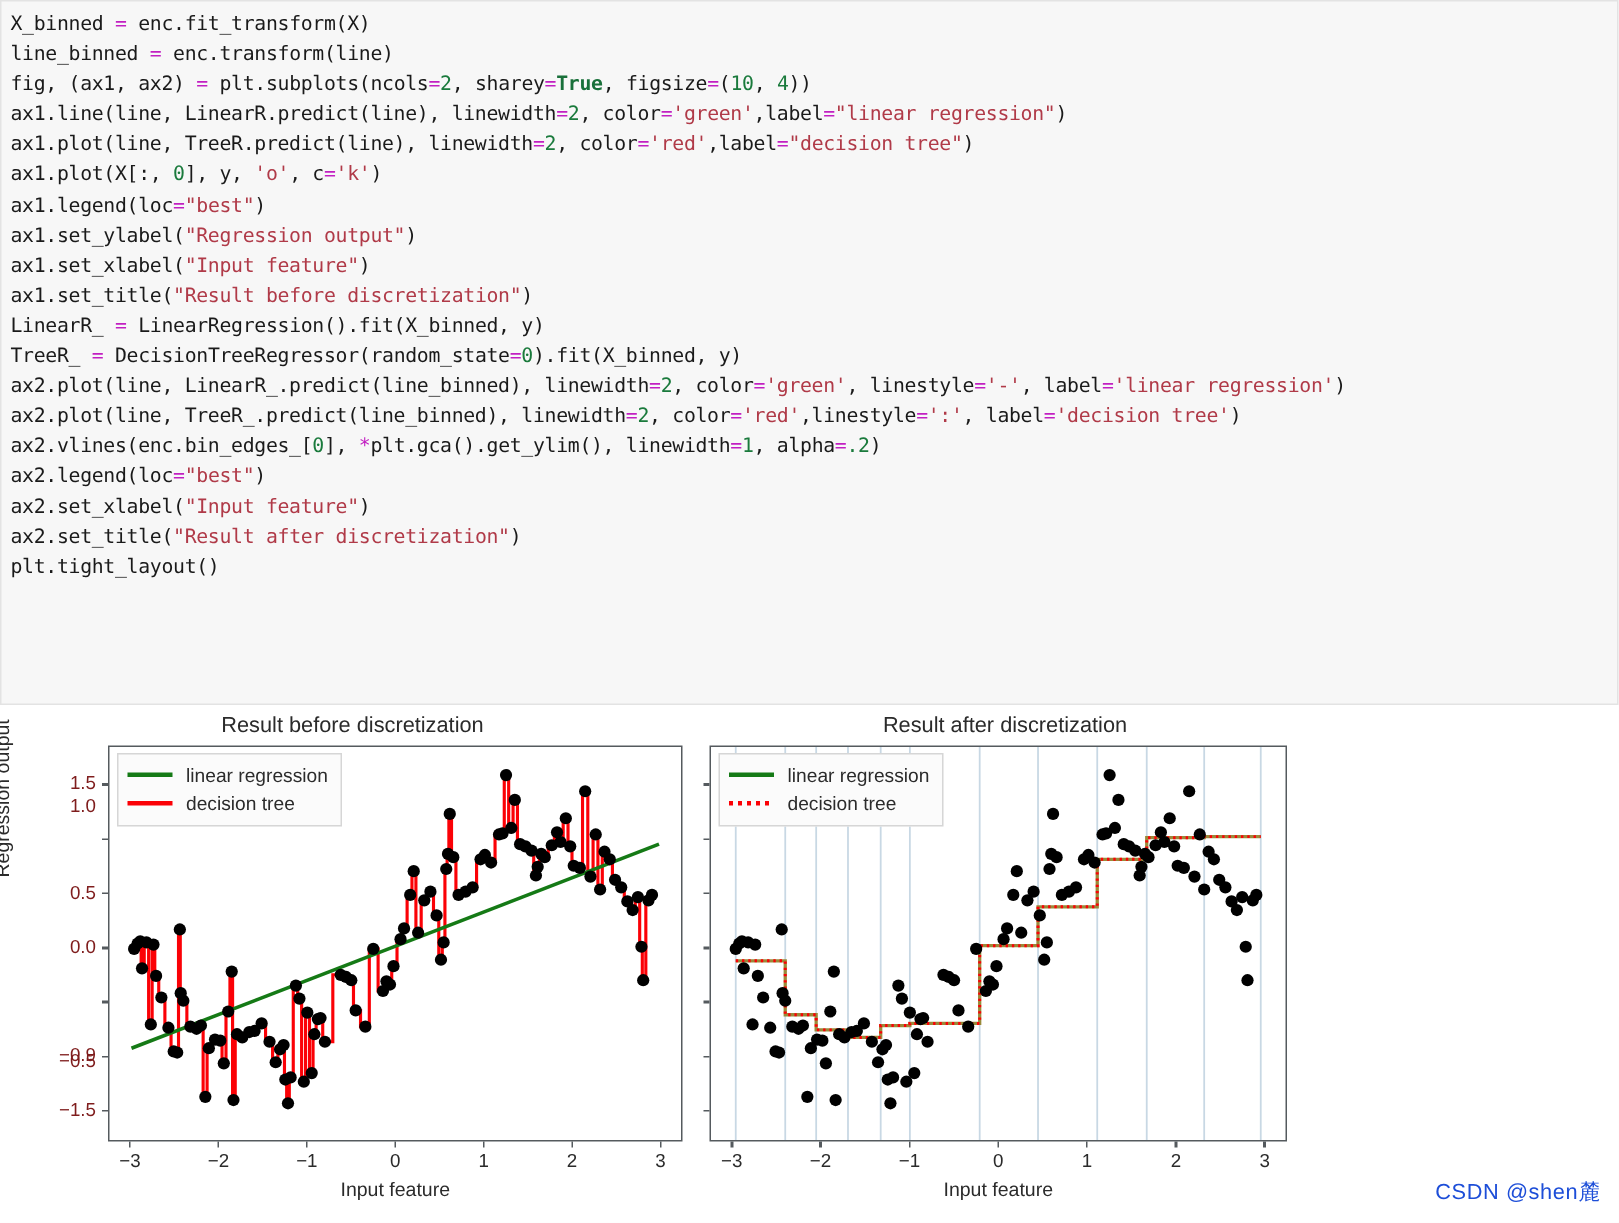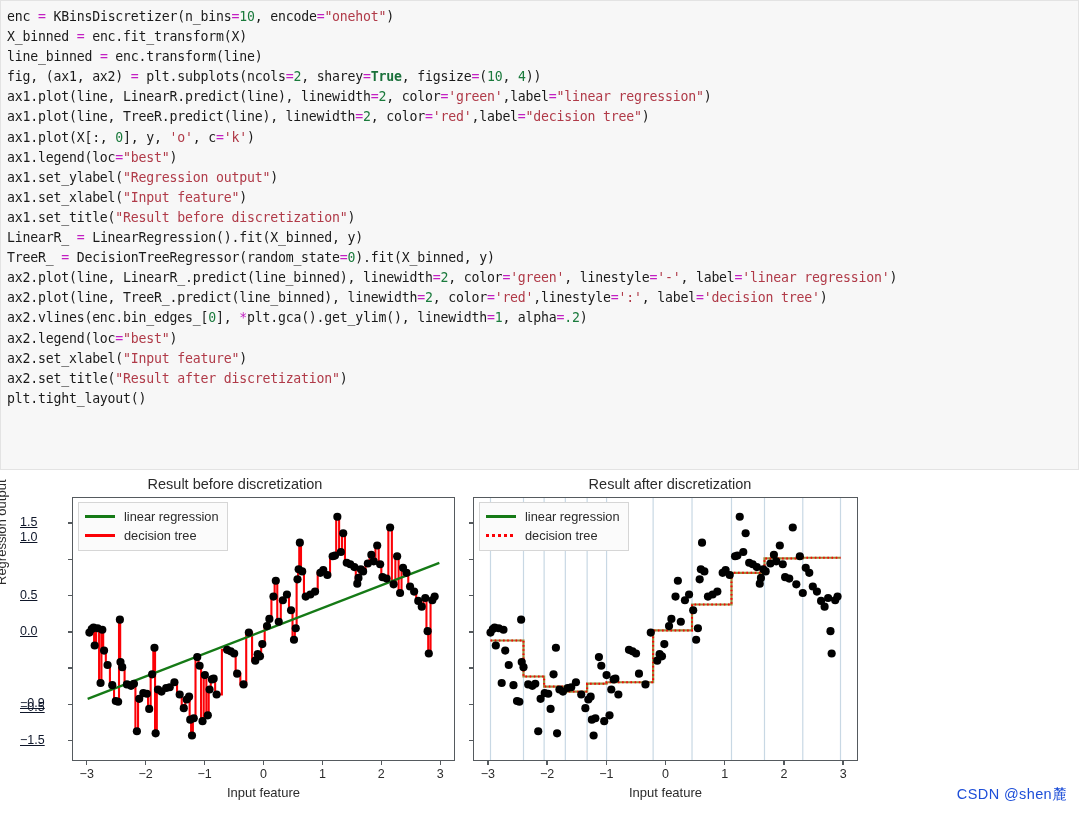--- a/index.html
+++ b/index.html
@@ -44,23 +44,22 @@
     border:1.5px solid #555a5e;box-sizing:border-box;
   }
   #axes-left{left:72px;top:497px;width:383px;height:264px;}
   #axes-right{left:473px;top:497px;width:385px;height:264px;}
 
   .plotclip{position:absolute;left:0;top:0;right:0;bottom:0;overflow:hidden;}
   .plotsvg{position:absolute;left:0;top:0;width:100%;height:100%;}
 
   
   .ytick-label{
-    position:absolute;font-size:12.5px;color:#0f172a;
+    position:absolute;font-size:12.5px;color:#7f1d1d;text-align:right;
     width:44px;
-    text-decoration:underline;
   }
   .ytick-mark{position:absolute;width:4px;height:1.5px;background:#555a5e;}
   .xtick-label{
     position:absolute;font-size:12.5px;color:#2b2b2b;text-align:center;width:26px;
   }
   .xtick-mark{position:absolute;width:1.5px;height:4px;background:#555a5e;}
 
   .ylabel{
     position:absolute;left:-6px;top:585px;
     transform:rotate(-90deg);transform-origin:left top;
@@ -83,25 +82,24 @@
   #watermark{
     position:absolute;right:12px;bottom:11px;
     font-size:14.5px;color:#1d4ed8;letter-spacing:.4px;white-space:nowrap;
   }
 </style>
 </head>
 <body>
 
 <div id="code-block">
   <div id="code-lines">
-      <div class="code-line"><span>enc </span><span class="tok-op">=</span><span> KBinsDiscretizer(n_bins</span><span class="tok-op">=</span><span class="tok-num">10</span><span>, encode</span><span class="tok-op">=</span><span class="tok-str">"onehot"</span><span>)</span></div>
       <div class="code-line"><span>X_binned </span><span class="tok-op">=</span><span> enc.fit_transform(X)</span></div>
       <div class="code-line"><span>line_binned </span><span class="tok-op">=</span><span> enc.transform(line)</span></div>
       <div class="code-line"><span>fig, (ax1, ax2) </span><span class="tok-op">=</span><span> plt.subplots(ncols</span><span class="tok-op">=</span><span class="tok-num">2</span><span>, sharey</span><span class="tok-op">=</span><span class="tok-kw">True</span><span>, figsize</span><span class="tok-op">=</span><span>(</span><span class="tok-num">10</span><span>, </span><span class="tok-num">4</span><span>))</span></div>
-      <div class="code-line"><span>ax1.plot(line, LinearR.predict(line), linewidth</span><span class="tok-op">=</span><span class="tok-num">2</span><span>, color</span><span class="tok-op">=</span><span class="tok-str">'green'</span><span>,label</span><span class="tok-op">=</span><span class="tok-str">"linear regression"</span><span>)</span></div>
+      <div class="code-line"><span>ax1.line(line, LinearR.predict(line), linewidth</span><span class="tok-op">=</span><span class="tok-num">2</span><span>, color</span><span class="tok-op">=</span><span class="tok-str">'green'</span><span>,label</span><span class="tok-op">=</span><span class="tok-str">"linear regression"</span><span>)</span></div>
       <div class="code-line"><span>ax1.plot(line, TreeR.predict(line), linewidth</span><span class="tok-op">=</span><span class="tok-num">2</span><span>, color</span><span class="tok-op">=</span><span class="tok-str">'red'</span><span>,label</span><span class="tok-op">=</span><span class="tok-str">"decision tree"</span><span>)</span></div>
       <div class="code-line"><span>ax1.plot(X[:, </span><span class="tok-num">0</span><span>], y, </span><span class="tok-str">'o'</span><span>, c</span><span class="tok-op">=</span><span class="tok-str">'k'</span><span>)</span></div>
       <div class="code-line"><span>ax1.legend(loc</span><span class="tok-op">=</span><span class="tok-str">"best"</span><span>)</span></div>
       <div class="code-line"><span>ax1.set_ylabel(</span><span class="tok-str">"Regression output"</span><span>)</span></div>
       <div class="code-line"><span>ax1.set_xlabel(</span><span class="tok-str">"Input feature"</span><span>)</span></div>
       <div class="code-line"><span>ax1.set_title(</span><span class="tok-str">"Result before discretization"</span><span>)</span></div>
       <div class="code-line"><span>LinearR_ </span><span class="tok-op">=</span><span> LinearRegression().fit(X_binned, y)</span></div>
       <div class="code-line"><span>TreeR_ </span><span class="tok-op">=</span><span> DecisionTreeRegressor(random_state</span><span class="tok-op">=</span><span class="tok-num">0</span><span>).fit(X_binned, y)</span></div>
       <div class="code-line"><span>ax2.plot(line, LinearR_.predict(line_binned), linewidth</span><span class="tok-op">=</span><span class="tok-num">2</span><span>, color</span><span class="tok-op">=</span><span class="tok-str">'green'</span><span>, linestyle</span><span class="tok-op">=</span><span class="tok-str">'-'</span><span>, label</span><span class="tok-op">=</span><span class="tok-str">'linear regression'</span><span>)</span></div>
       <div class="code-line"><span>ax2.plot(line, TreeR_.predict(line_binned), linewidth</span><span class="tok-op">=</span><span class="tok-num">2</span><span>, color</span><span class="tok-op">=</span><span class="tok-str">'red'</span><span>,linestyle</span><span class="tok-op">=</span><span class="tok-str">':'</span><span>, label</span><span class="tok-op">=</span><span class="tok-str">'decision tree'</span><span>)</span></div>

